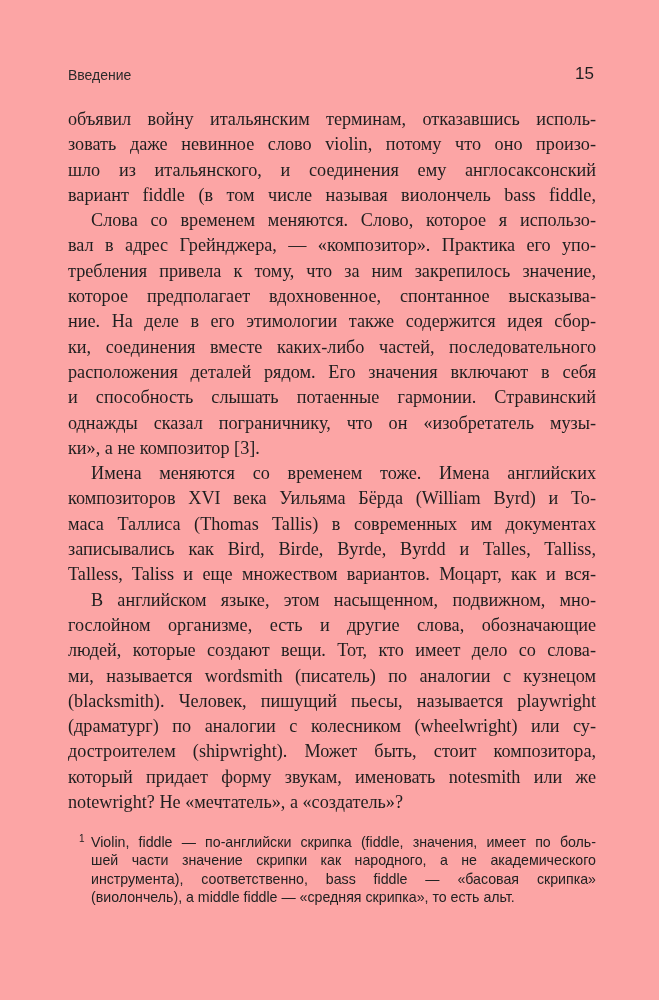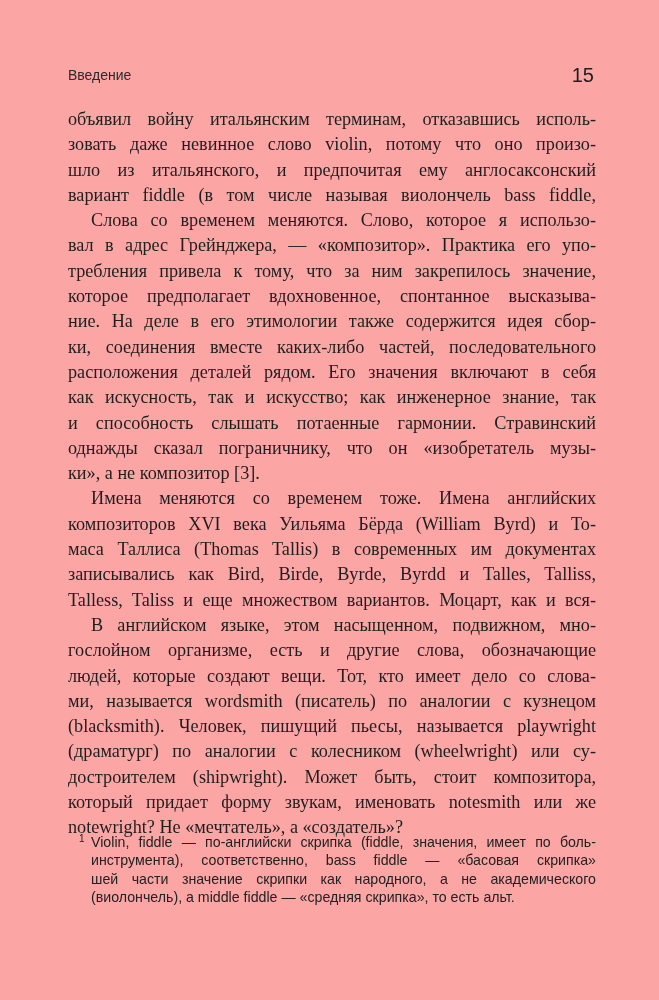--- a/index.html
+++ b/index.html
@@ -34,21 +34,21 @@
       position: absolute;
       left: 0;
       top: 3px;
       font-size: 14px;
       color: #2a2a2a;
     }
     .page-number {
       position: absolute;
       right: 2px;
       top: 0;
-      font-size: 20px;
+      font-size: 17px;
       color: #1e1e1e;
     }
     .body-text {
       position: absolute;
       left: 68px;
       top: 107px;
       width: 528px;
       font-family: "Liberation Serif", serif;
       font-size: 18.2px;
       line-height: 25.3px;
@@ -109,33 +109,32 @@
   <div class="running-head">
     <span class="running-title">Введение</span>
     <span class="page-number">15</span>
   </div>
 
   <div class="body-text">
 
     <div>
       <span class="line">объявил войну итальянским терминам, отказавшись исполь-</span>
       <span class="line">зовать даже невинное слово violin, потому что оно произо-</span>
-      <span class="line">шло из итальянского, и предпочитая ему англосаксонский</span>
+      <span class="line">шло из итальянского, и соединения ему англосаксонский</span>
       <span class="line">вариант fiddle (в том числе называя виолончель bass fiddle,</span>
     </div>
 
     <div>
       <span class="line indent">Слова со временем меняются. Слово, которое я использо-</span>
       <span class="line">вал в адрес Грейнджера, — «композитор». Практика его упо-</span>
       <span class="line">требления привела к тому, что за ним закрепилось значение,</span>
       <span class="line">которое предполагает вдохновенное, спонтанное высказыва-</span>
       <span class="line">ние. На деле в его этимологии также содержится идея сбор-</span>
       <span class="line">ки, соединения вместе каких-либо частей, последовательного</span>
       <span class="line">расположения деталей рядом. Его значения включают в себя</span>
-      <span class="line">как искусность, так и искусство; как инженерное знание, так</span>
       <span class="line">и способность слышать потаенные гармонии. Стравинский</span>
       <span class="line">однажды сказал пограничнику, что он «изобретатель музы-</span>
       <span class="line last">ки», а не композитор [3].</span>
     </div>
 
     <div>
       <span class="line indent">Имена меняются со временем тоже. Имена английских</span>
       <span class="line">композиторов XVI века Уильяма Бёрда (William Byrd) и То-</span>
       <span class="line">маса Таллиса (Thomas Tallis) в современных им документах</span>
       <span class="line">записывались как Bird, Birde, Byrde, Byrdd и Talles, Talliss,</span>
@@ -150,18 +149,18 @@
       <span class="line">(blacksmith). Человек, пишущий пьесы, называется playwright</span>
       <span class="line">(драматург) по аналогии с колесником (wheelwright) или су-</span>
       <span class="line">достроителем (shipwright). Может быть, стоит композитора,</span>
       <span class="line">который придает форму звукам, именовать notesmith или же</span>
       <span class="line last">notewright? Не «мечтатель», а «создатель»?</span>
     </div>
   </div>
 
   <div class="footnote">
     <span class="fn-line"><span class="fn-mark">1</span><span>Violin, fiddle — по-английски скрипка (fiddle, значения, имеет по боль-</span></span>
+    <span class="fn-line">шей части значение скрипки как народного, а не академического</span>
     <span class="fn-line">инструмента), соответственно, bass fiddle — «басовая скрипка»</span>
-    <span class="fn-line">шей части значение скрипки как народного, а не академического</span>
     <span class="fn-line last">(виолончель), а middle fiddle — «средняя скрипка», то есть альт.</span>
   </div>
 
 </div>
 
 </body></html>

